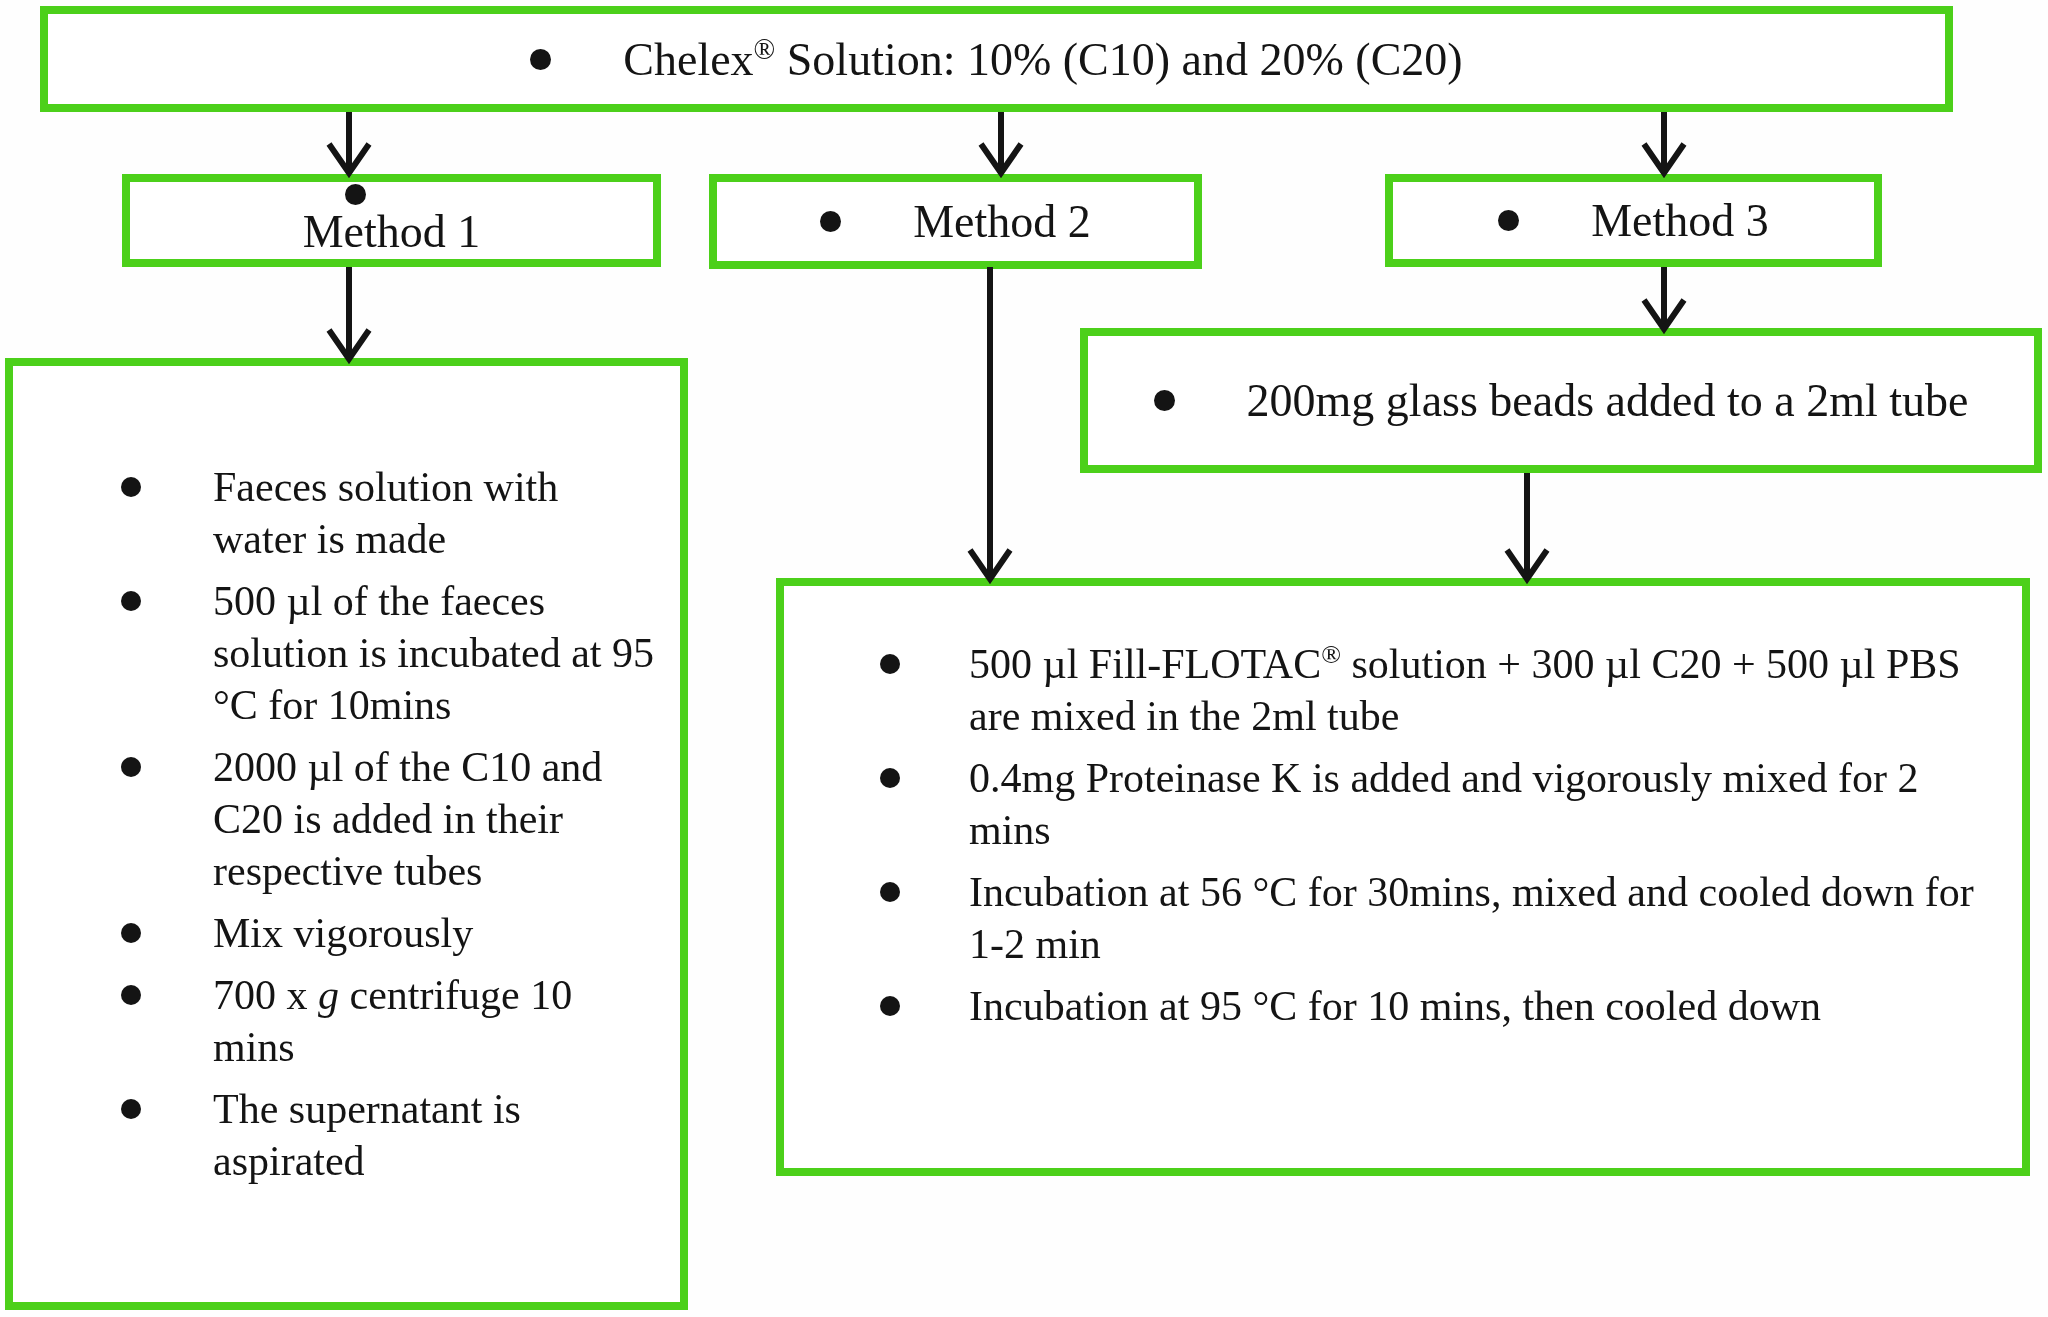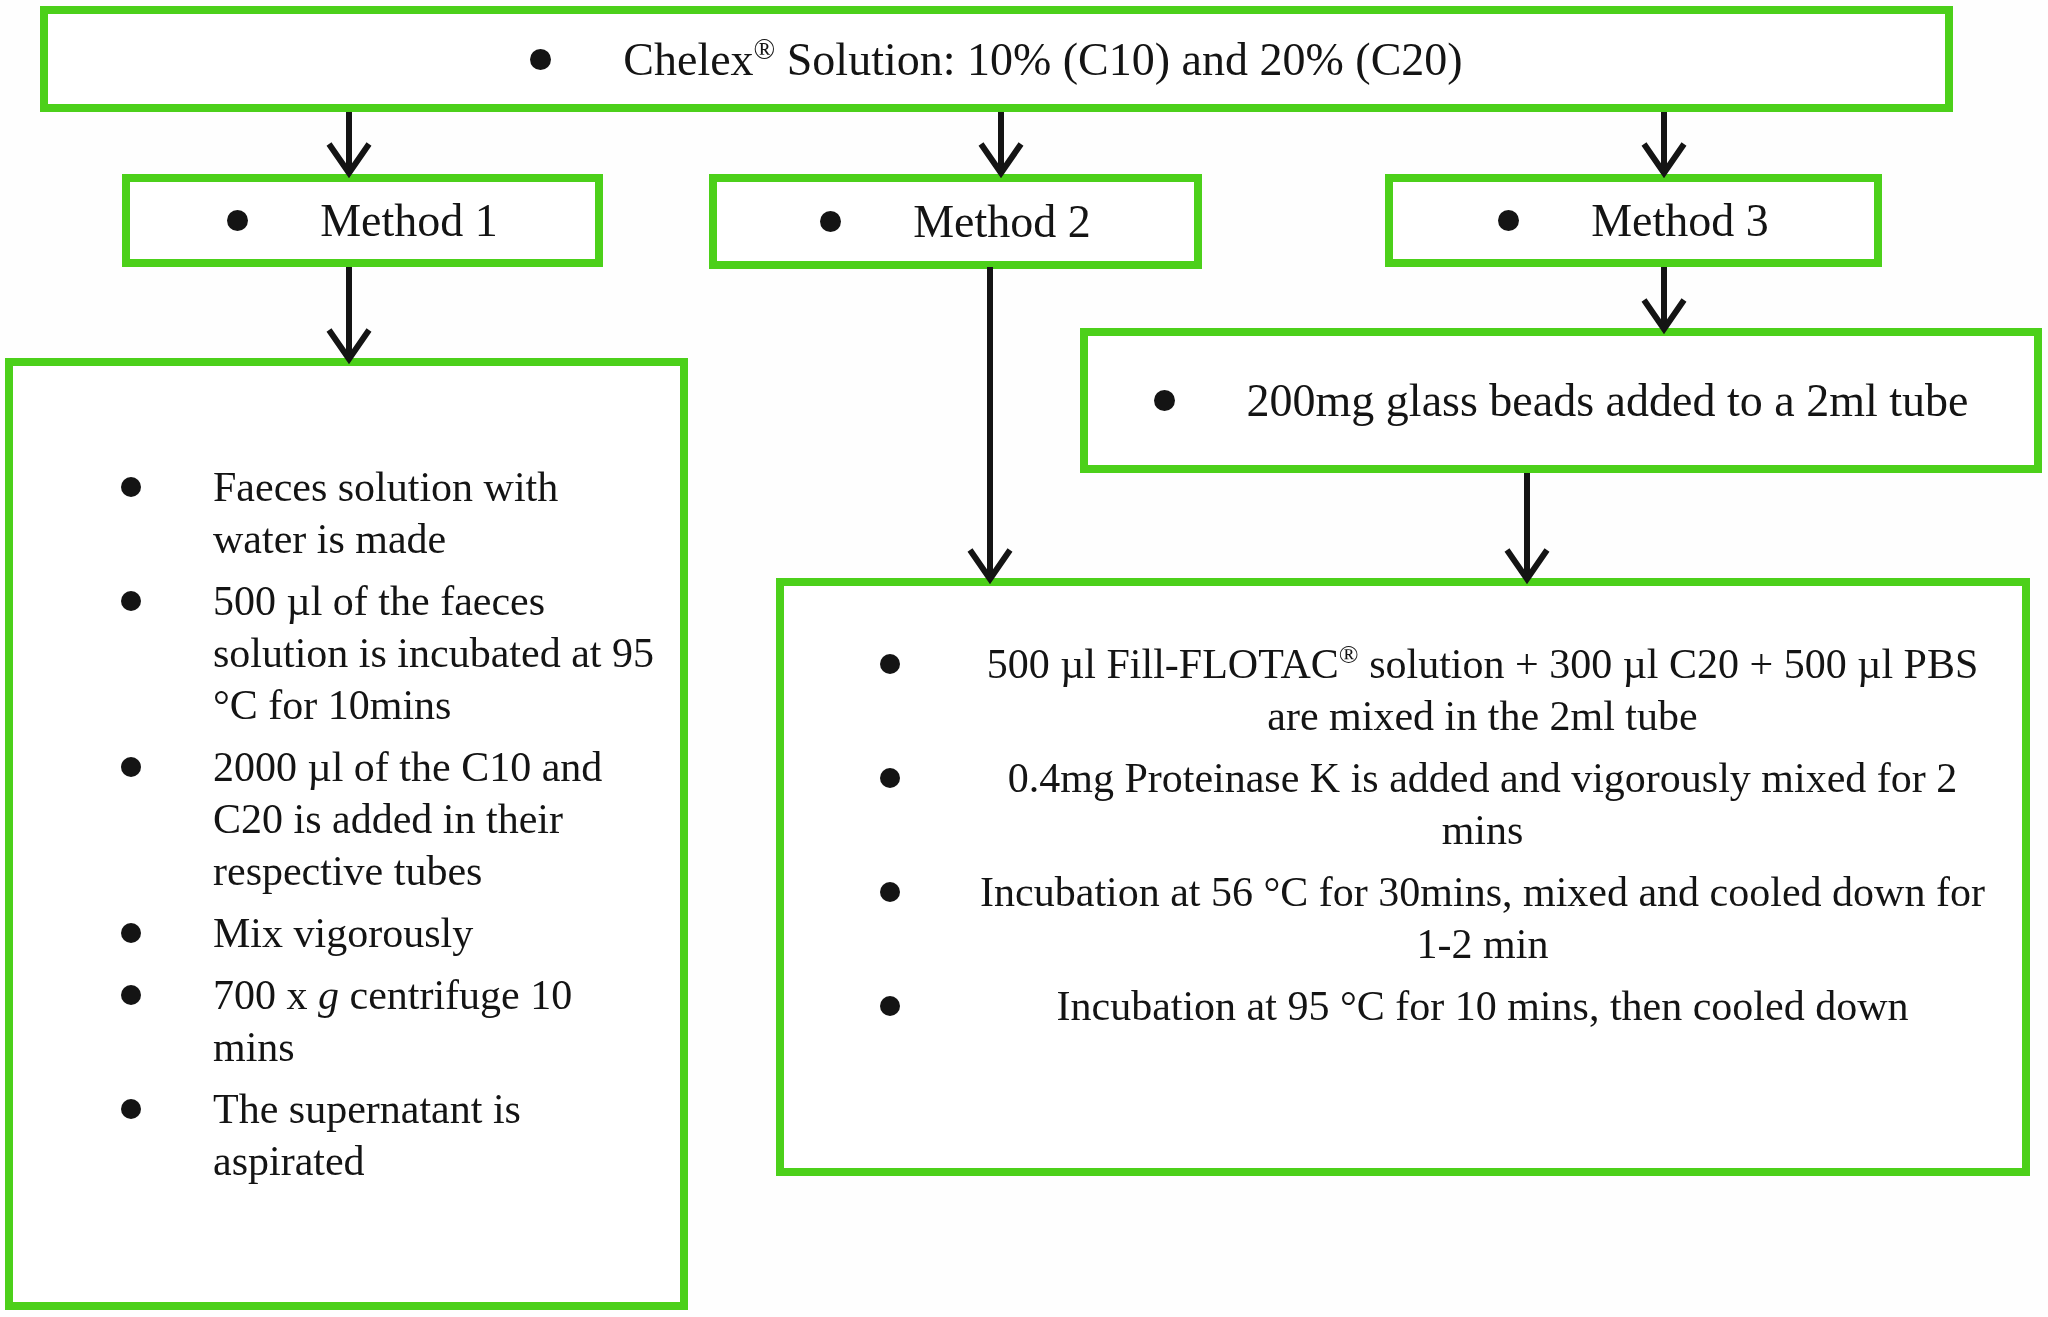--- a/index.html
+++ b/index.html
@@ -43,41 +43,41 @@
     margin:0 0 10px 0;
   }
   ul.steps li .dot{
     position:absolute;
     width:20px;height:20px;
     top:16px;
   }
   #m1-steps{position:absolute;left:0;top:95px;}
   #m1-steps li{padding-left:200px;padding-right:21px;}
   #m1-steps li .dot{left:108px;}
-  #combined-steps{position:absolute;left:0;top:52px;text-align:center;}
+  #combined-steps{position:absolute;left:0;top:52px;}
   #combined-steps li{padding-left:185px;padding-right:26px;}
   #combined-steps li .dot{left:96px;}
   .arrow{position:absolute;overflow:visible;}
   .arrow line,.arrow polyline{
     stroke:#141414;
     stroke-width:6;
     fill:none;
   }
 </style>
 </head>
 <body>
 
 <div id="stage">
 
   <div class="box hdr" style="left:40px;top:6px;width:1913px;height:106px;">
     <span class="dot"></span>
     <span><span>Chelex</span><sup>®</sup><span>  Solution: 10% (C10) and 20% (C20)</span></span>
   </div>
 
-  <div class="box hdr" style="left:122px;top:174px;width:481px;height:93px;">
+  <div class="box hdr" style="left:122px;top:174px;width:539px;height:93px;flex-direction:column;">
     <span class="dot"></span>
     <span>Method 1</span>
   </div>
   <div class="box hdr" style="left:709px;top:174px;width:493px;height:95px;">
     <span class="dot"></span>
     <span>Method 2</span>
   </div>
   <div class="box hdr" style="left:1385px;top:174px;width:497px;height:93px;">
     <span class="dot"></span>
     <span>Method 3</span>

